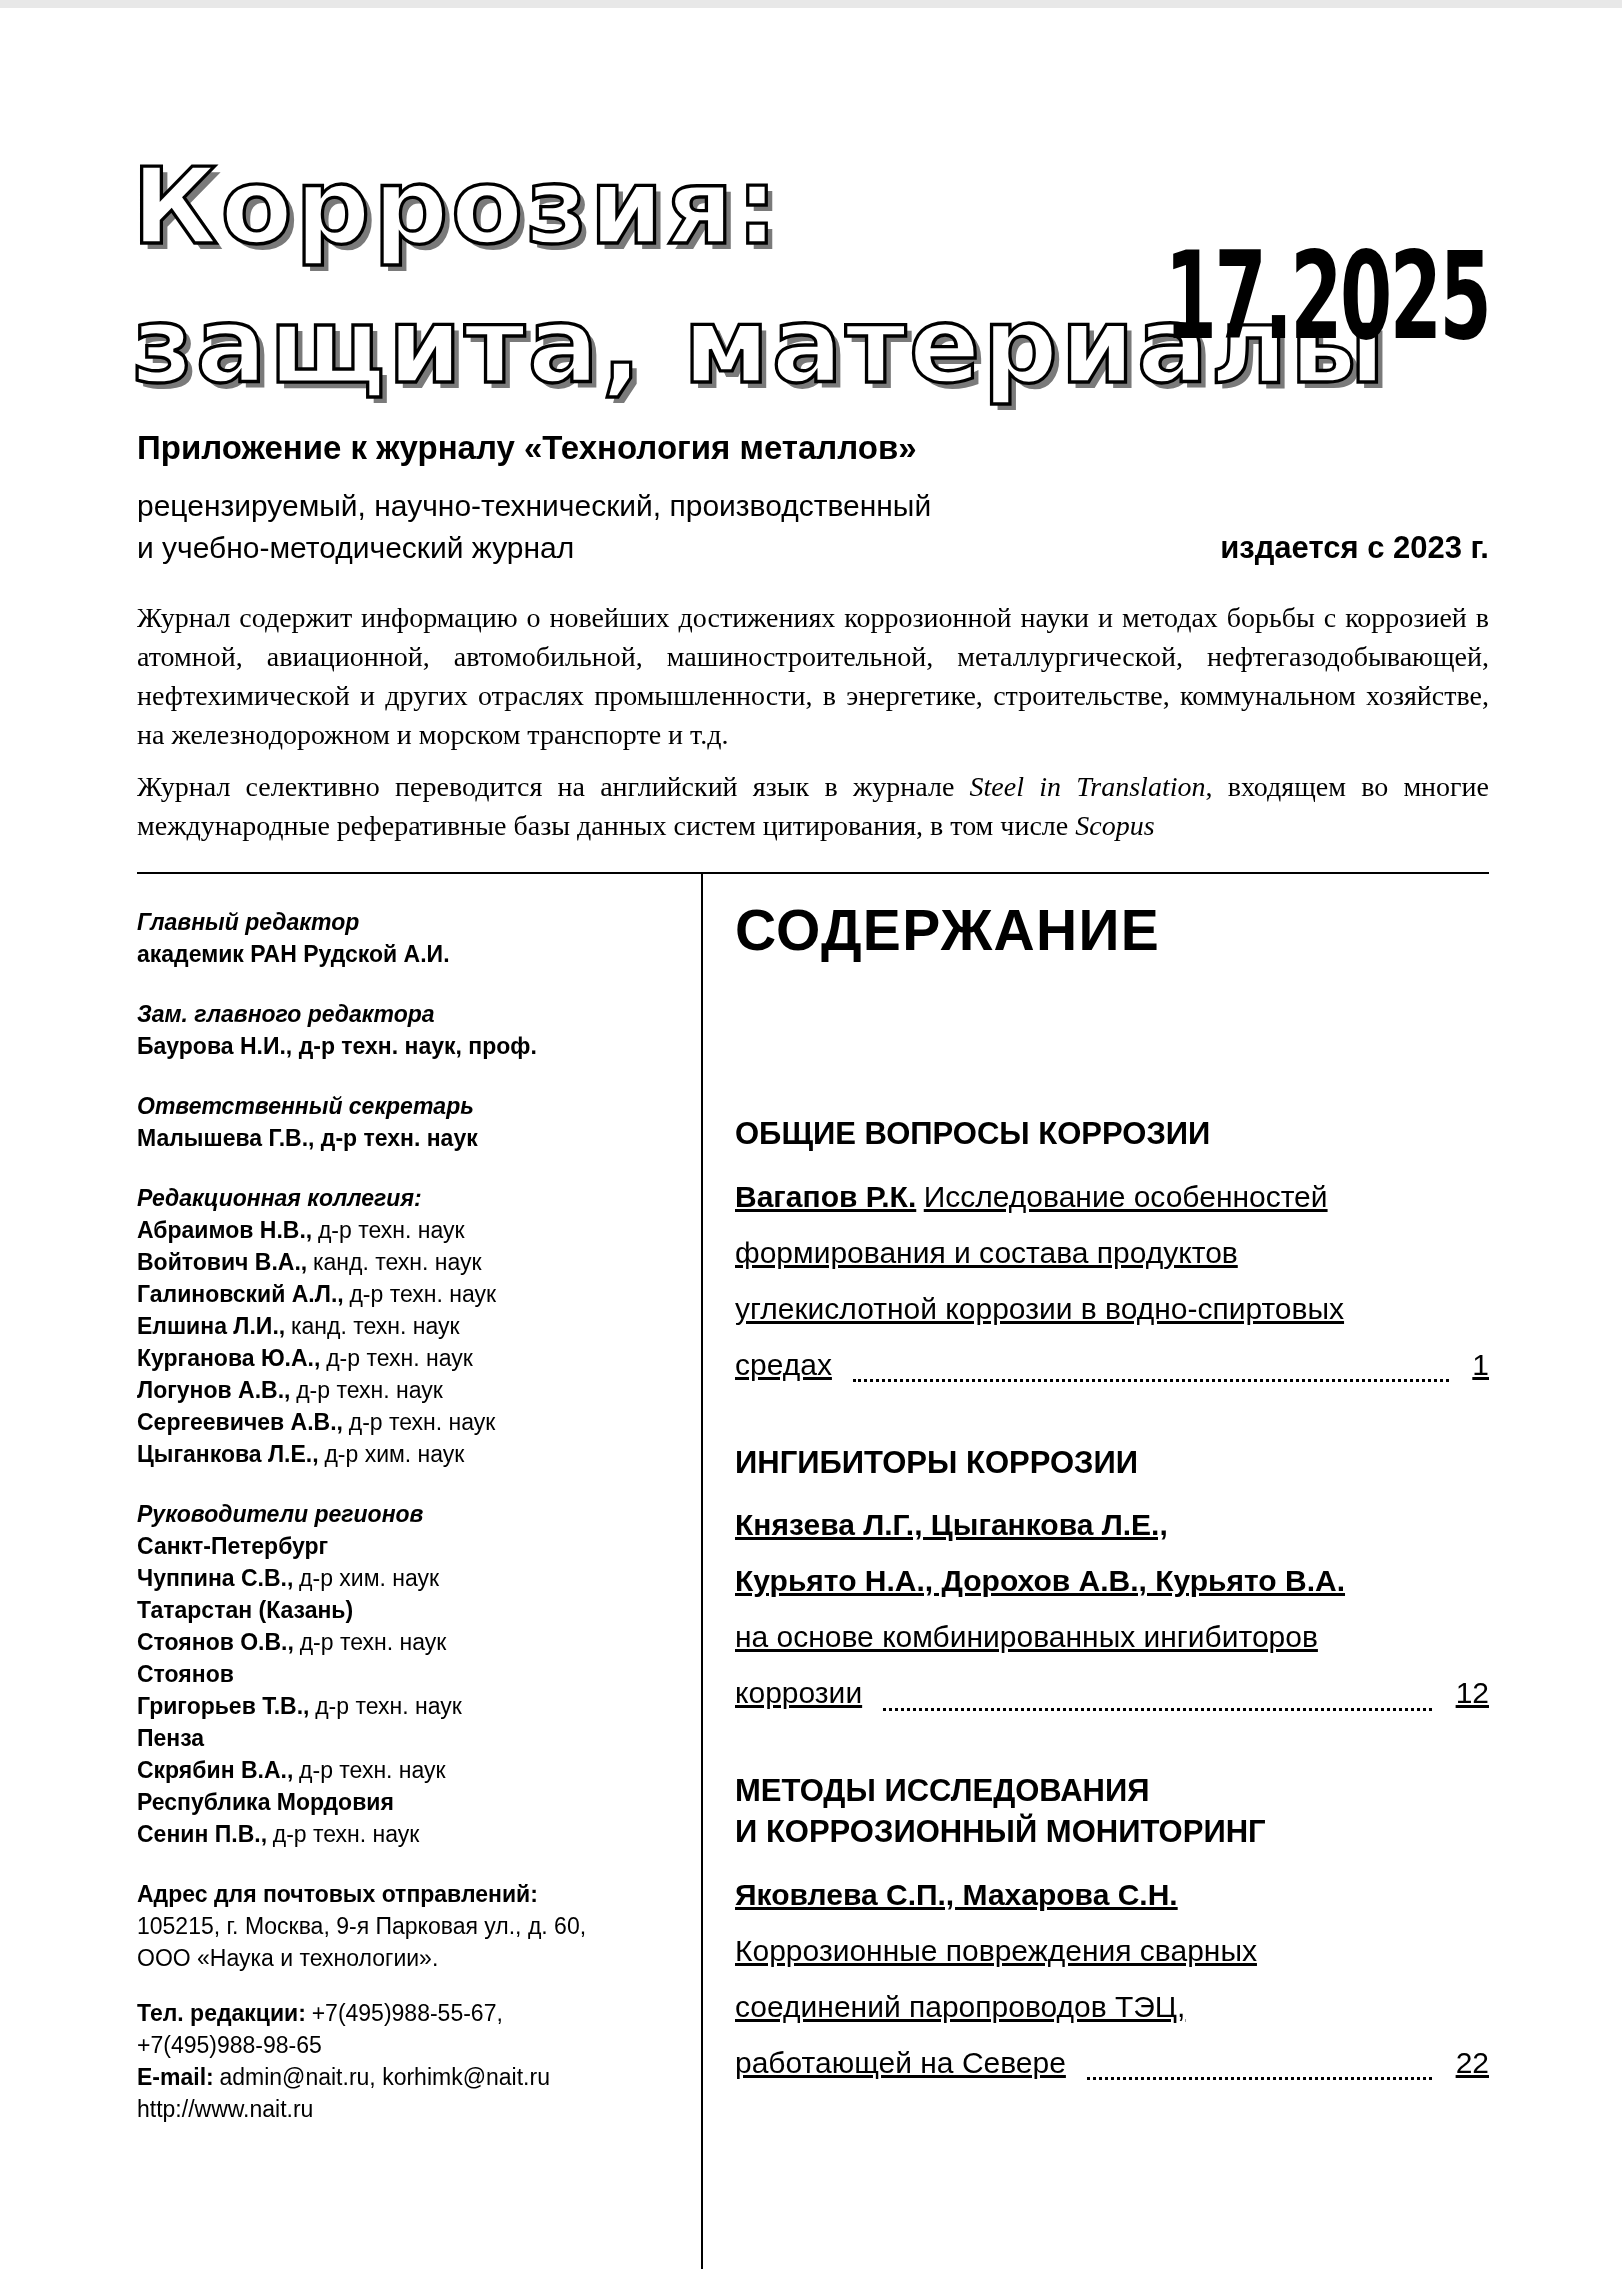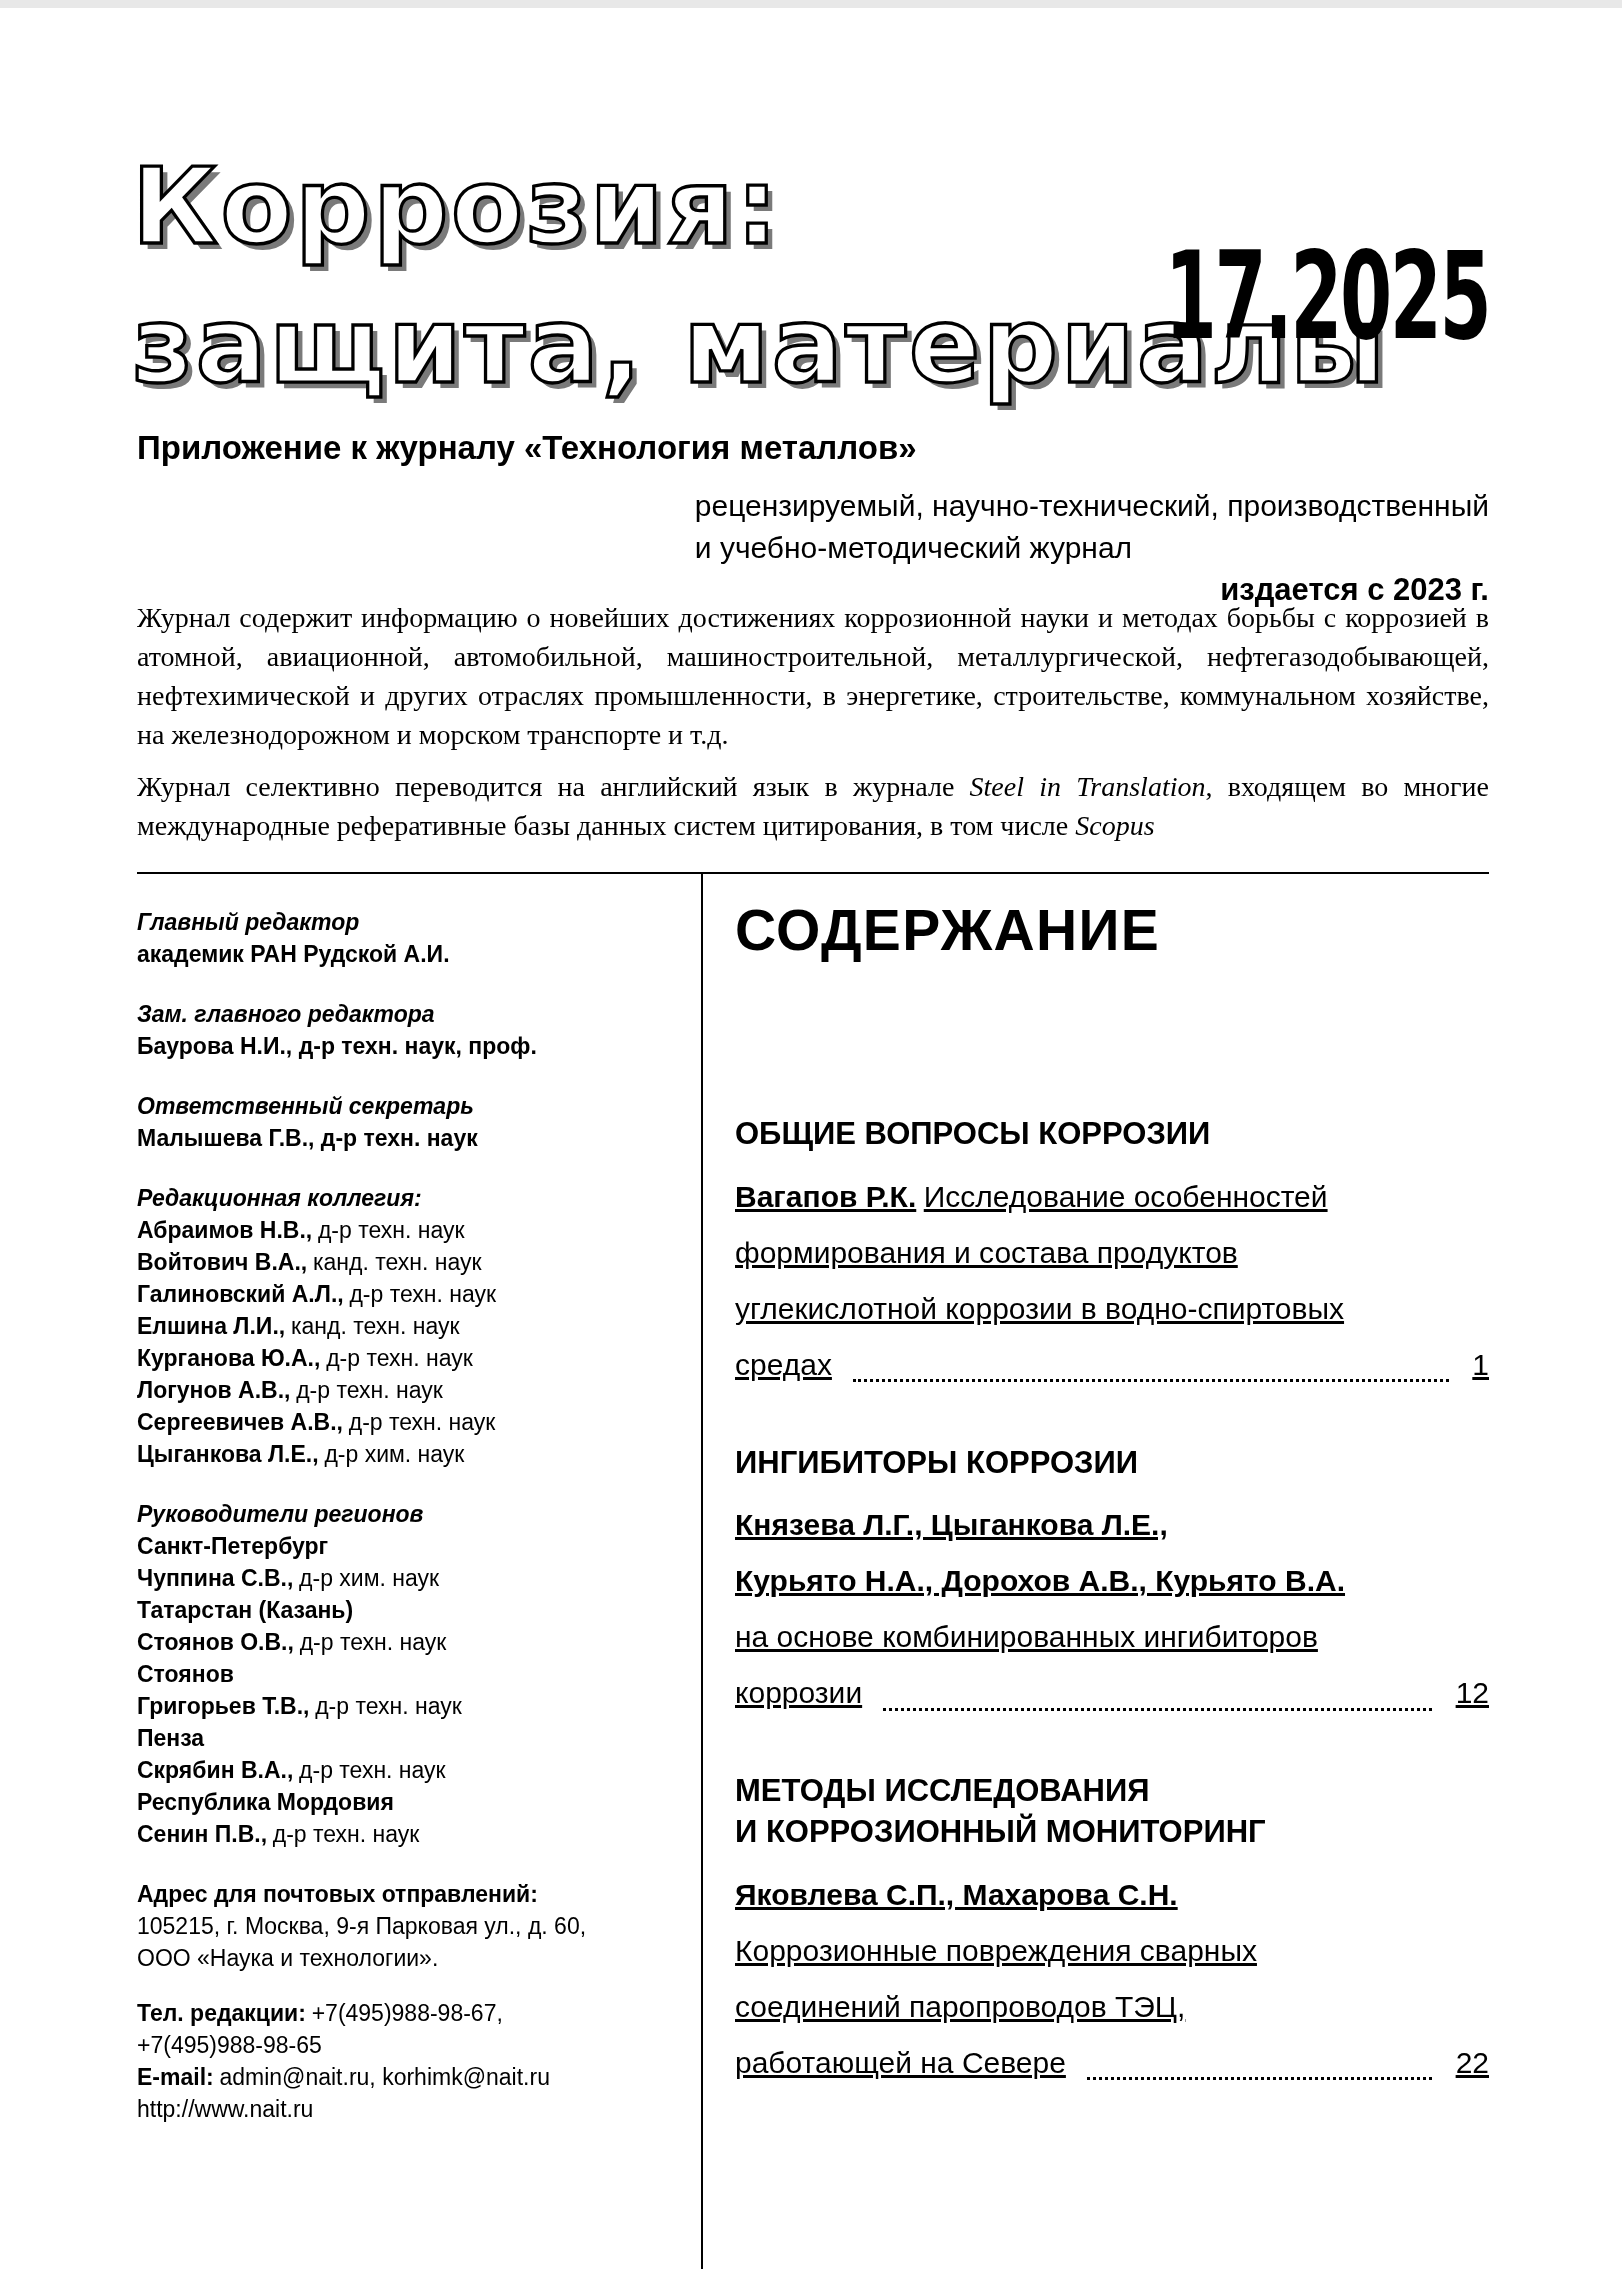--- a/index.html
+++ b/index.html
@@ -34,21 +34,21 @@
     transform:scaleX(0.62);
     transform-origin:right top;
     white-space:nowrap;
   }
   .subtitle{
     position:absolute;left:137px;top:421px;
     font-weight:bold;font-size:33px;
   }
   .subrow{
     position:absolute;left:137px;right:133px;top:477px;
-    display:flex;justify-content:space-between;align-items:flex-end;flex-direction:column;
+    display:flex;justify-content:space-between;align-items:flex-end;
   }
   .subrow .types{font-size:30px;line-height:42px;}
   .subrow .since{font-weight:bold;font-size:31px;line-height:42px;white-space:nowrap;}
   
   .intro{
     position:absolute;left:137px;right:133px;
     font-family:"Liberation Serif",serif;
     font-size:28px;line-height:39px;
     text-align:justify;
     margin:0;
@@ -169,21 +169,21 @@
         <div class="line member"><span class="b">Сенин П.В.,</span><span>д-р  техн. наук</span></div>
       </div>
 
       <div class="grp-sm">
         <div class="b">Адрес для почтовых отправлений:</div>
         <div>105215, г. Москва, 9-я Парковая ул., д. 60,</div>
         <div>ООО «Наука и технологии».</div>
       </div>
 
       <div>
-        <div class="line member"><span class="b">Тел. редакции:</span><span>+7(495)988-98-67,</span></div>
+        <div class="line member"><span class="b">Тел. редакции:</span><span>+7(495)988-55-67,</span></div>
         <div>+7(495)988-98-65</div>
         <div class="line member"><span class="b">E-mail:</span><span>admin@nait.ru, korhimk@nait.ru</span></div>
         <div>http://www.nait.ru</div>
       </div>
 
     </div>
 
     <div class="col-divider"></div>
 
     <div class="col-right">

